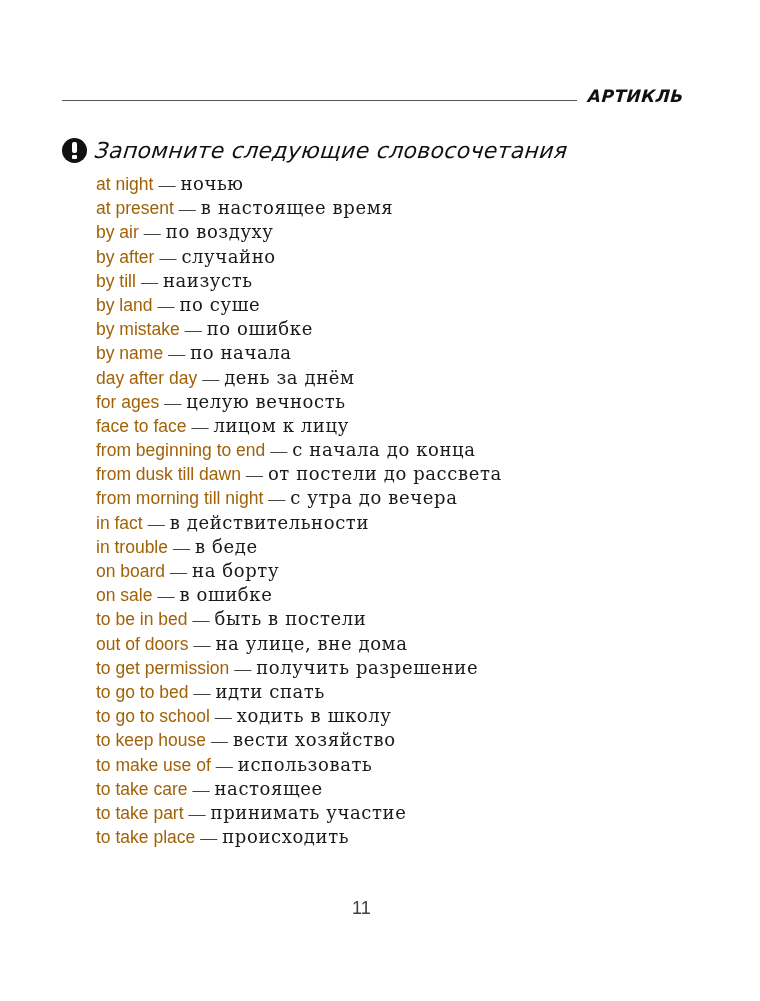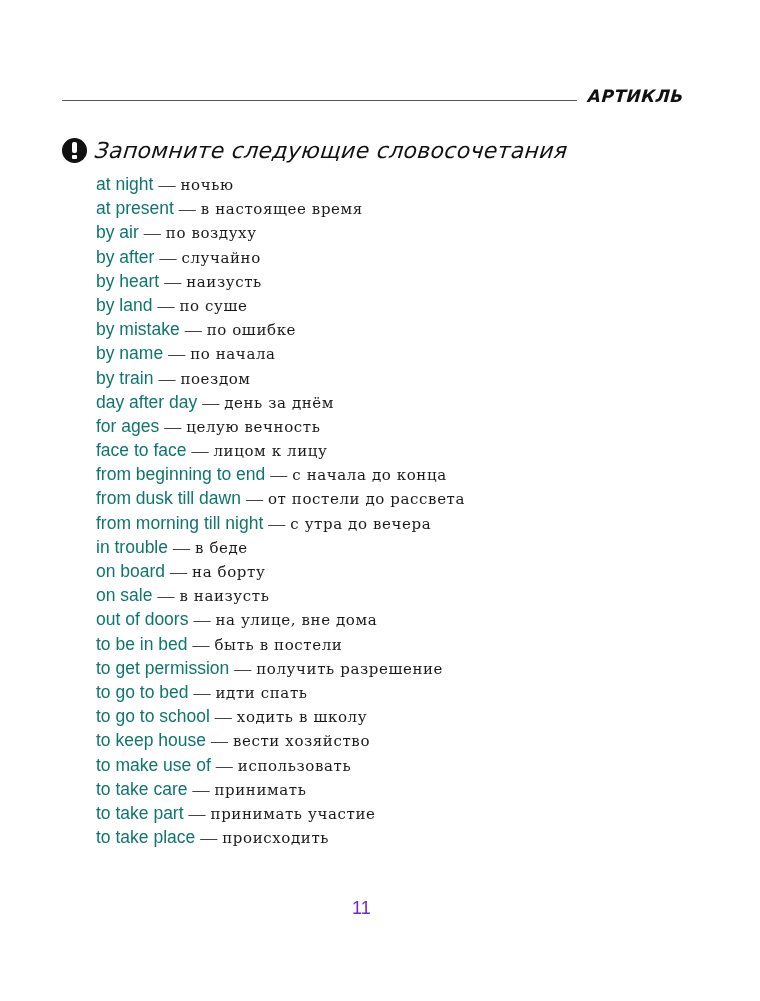--- a/index.html
+++ b/index.html
@@ -51,40 +51,40 @@
       list-style: none;
     }
     .phrase {
       height: 24.2px;
       line-height: 24px;
       white-space: nowrap;
     }
     .en {
       font-family: "Liberation Sans", sans-serif;
       font-size: 17.5px;
-      color: #0f766e;
+      color: #a16207;
     }
     .dash {
       font-family: "Liberation Serif", serif;
       font-size: 17px;
       margin: 0 5px;
       color: #1a1a1a;
     }
     .ru {
       font-family: "DejaVu Serif", serif;
-      font-size: 15px;
+      font-size: 18px;
       letter-spacing: 0.6px;
       color: #1a1a1a;
     }
     .page-number {
       position: absolute;
       left: 352px; top: 898px;
       font-family: "Liberation Sans", sans-serif;
       font-size: 18px;
-      color: #6d28d9;
+      color: #404040;
     }
   </style>
 </head>
 <body>
 
 <div class="header-rule"></div>
 <div class="section-label">АРТИКЛЬ</div>
 
 <div class="heading">
   <div class="warn-wrap">
@@ -93,39 +93,39 @@
     <div class="dot"></div>
   </div>
   <span class="heading-text">Запомните следующие словосочетания</span>
 </div>
 
 <ul class="phrase-list" id="phrase-list">
     <li class="phrase"><span class="en">at night</span><span class="dash">—</span><span class="ru">ночью</span></li>
     <li class="phrase"><span class="en">at present</span><span class="dash">—</span><span class="ru">в настоящее время</span></li>
     <li class="phrase"><span class="en">by air</span><span class="dash">—</span><span class="ru">по воздуху</span></li>
     <li class="phrase"><span class="en">by after</span><span class="dash">—</span><span class="ru">случайно</span></li>
-    <li class="phrase"><span class="en">by heart</span><span class="dash">—</span><span class="ru">наизусть</span></li>
+    <li class="phrase"><span class="en">by till</span><span class="dash">—</span><span class="ru">наизусть</span></li>
     <li class="phrase"><span class="en">by land</span><span class="dash">—</span><span class="ru">по суше</span></li>
     <li class="phrase"><span class="en">by mistake</span><span class="dash">—</span><span class="ru">по ошибке</span></li>
     <li class="phrase"><span class="en">by name</span><span class="dash">—</span><span class="ru">по начала</span></li>
-    <li class="phrase"><span class="en">by train</span><span class="dash">—</span><span class="ru">поездом</span></li>
     <li class="phrase"><span class="en">day after day</span><span class="dash">—</span><span class="ru">день за днём</span></li>
     <li class="phrase"><span class="en">for ages</span><span class="dash">—</span><span class="ru">целую вечность</span></li>
     <li class="phrase"><span class="en">face to face</span><span class="dash">—</span><span class="ru">лицом к лицу</span></li>
     <li class="phrase"><span class="en">from beginning to end</span><span class="dash">—</span><span class="ru">с начала до конца</span></li>
     <li class="phrase"><span class="en">from dusk till dawn</span><span class="dash">—</span><span class="ru">от постели до рассвета</span></li>
     <li class="phrase"><span class="en">from morning till night</span><span class="dash">—</span><span class="ru">с утра до вечера</span></li>
+    <li class="phrase"><span class="en">in fact</span><span class="dash">—</span><span class="ru">в действительности</span></li>
     <li class="phrase"><span class="en">in trouble</span><span class="dash">—</span><span class="ru">в беде</span></li>
     <li class="phrase"><span class="en">on board</span><span class="dash">—</span><span class="ru">на борту</span></li>
-    <li class="phrase"><span class="en">on sale</span><span class="dash">—</span><span class="ru">в наизусть</span></li>
+    <li class="phrase"><span class="en">on sale</span><span class="dash">—</span><span class="ru">в ошибке</span></li>
+    <li class="phrase"><span class="en">to be in bed</span><span class="dash">—</span><span class="ru">быть в постели</span></li>
     <li class="phrase"><span class="en">out of doors</span><span class="dash">—</span><span class="ru">на улице, вне дома</span></li>
-    <li class="phrase"><span class="en">to be in bed</span><span class="dash">—</span><span class="ru">быть в постели</span></li>
     <li class="phrase"><span class="en">to get permission</span><span class="dash">—</span><span class="ru">получить разрешение</span></li>
     <li class="phrase"><span class="en">to go to bed</span><span class="dash">—</span><span class="ru">идти спать</span></li>
     <li class="phrase"><span class="en">to go to school</span><span class="dash">—</span><span class="ru">ходить в школу</span></li>
     <li class="phrase"><span class="en">to keep house</span><span class="dash">—</span><span class="ru">вести хозяйство</span></li>
     <li class="phrase"><span class="en">to make use of</span><span class="dash">—</span><span class="ru">использовать</span></li>
-    <li class="phrase"><span class="en">to take care</span><span class="dash">—</span><span class="ru">принимать</span></li>
+    <li class="phrase"><span class="en">to take care</span><span class="dash">—</span><span class="ru">настоящее</span></li>
     <li class="phrase"><span class="en">to take part</span><span class="dash">—</span><span class="ru">принимать участие</span></li>
     <li class="phrase"><span class="en">to take place</span><span class="dash">—</span><span class="ru">происходить</span></li>
   </ul>
 
 <div class="page-number">11</div>
 
 </body></html>

